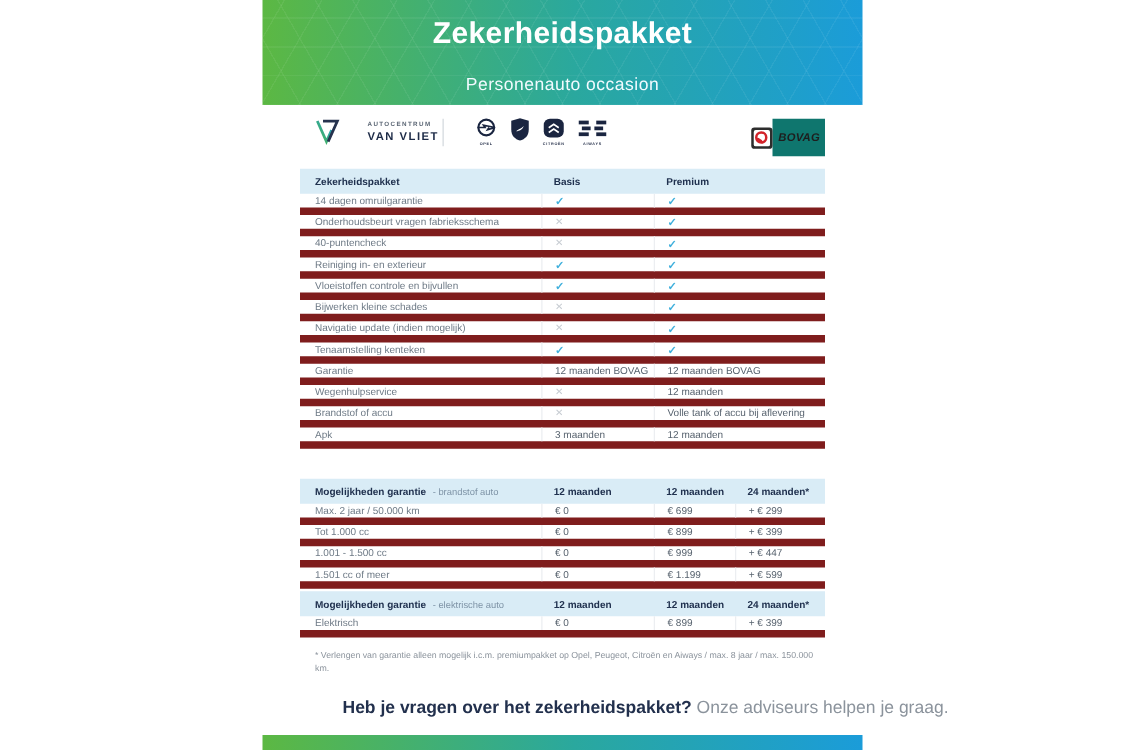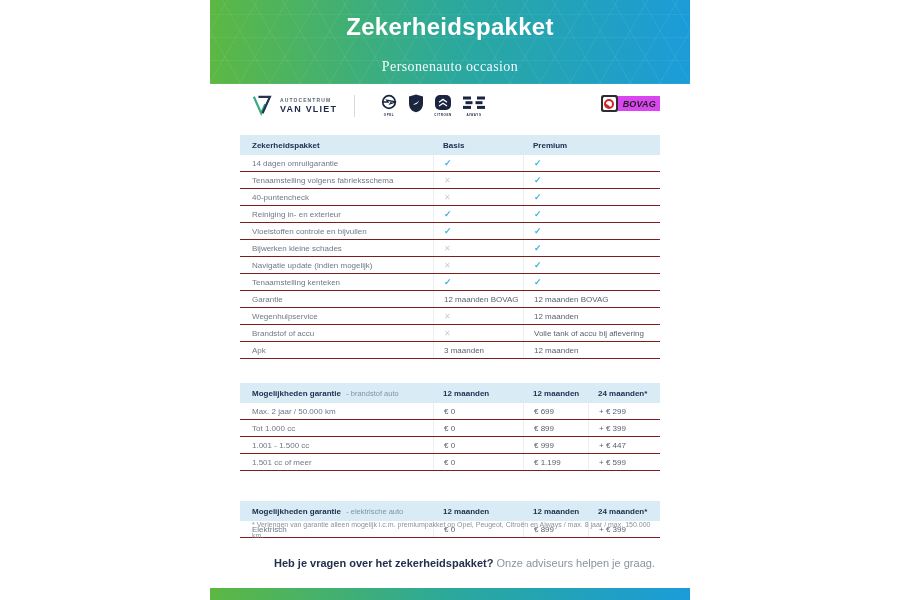--- a/index.html
+++ b/index.html
@@ -11,68 +11,68 @@
   .hero { position:absolute; left:210px; top:0; width:480px; height:84px;
           background:linear-gradient(90deg,#5cb843 0%,#2aa89e 52%,#1b9cd9 100%);
           display:flex; flex-direction:column; align-items:center; justify-content:center;
           padding-top:4px; }
   .hero::before { content:""; position:absolute; inset:0;
      background-image:
        repeating-linear-gradient(60deg, rgba(255,255,255,.06) 0 1px, transparent 1px 26px),
        repeating-linear-gradient(-60deg, rgba(255,255,255,.06) 0 1px, transparent 1px 26px),
        repeating-linear-gradient(0deg, rgba(255,255,255,.05) 0 1px, transparent 1px 23px); }
   .hero-title { position:relative; color:#fff; font-size:24px; font-weight:700; letter-spacing:.3px; }
-  .hero-sub   { position:relative; color:#f2fbff; font-size:14px; letter-spacing:.4px; margin-top:18px;font-family:Liberation Serif, serif; }
+  .hero-sub   { position:relative; color:#f2fbff; font-size:14px; letter-spacing:.4px; margin-top:18px; }
 
   
   .logobar { position:absolute; left:240px; top:90px; width:420px; height:34px; }
-  .dealer { position:absolute; left:12px; top:3px; display:flex; align-items:center; gap:6px; }
+  .dealer { position:absolute; left:12px; top:3px; display:flex; align-items:center; gap:20px; }
   .dealer-text .d1 { font-size:5px; letter-spacing:1.1px; color:#5c6775; font-weight:600; }
   .dealer-text .d2 { font-size:9px; letter-spacing:1.2px; color:#1d2b47; font-weight:700; margin-top:1px; }
   .lb-divider { position:absolute; left:114px; top:5px; width:1px; height:22px; background:#d4d9de; }
   .brands { position:absolute; left:140px; top:4px; display:flex; align-items:flex-start; gap:10px; }
   .brand { display:flex; flex-direction:column; align-items:center; }
   .brand-label { font-size:3px; letter-spacing:.6px; color:#1a2540; margin-top:1px; font-weight:700; }
   .bovag { position:absolute; right:0; top:5px; display:flex; align-items:center; }
   .bovag-icon { width:17px; height:17px; background:#2d2d2d; border-radius:2.5px; position:relative; }
   .bovag-icon .inner { position:absolute; inset:2px; background:#fff; border-radius:1.5px; }
   .bovag-icon .ring { position:absolute; left:3.5px; top:3.5px; width:10px; height:10px;
       border:2.6px solid #d2232a; border-radius:50%; }
   .bovag-icon .tail { position:absolute; left:4.5px; top:9.5px; width:5px; height:2.4px;
       background:#d2232a; border-radius:1px; transform:rotate(35deg); }
-  .bovag-text { height:15px; background:#d946ef; color:#1e1e1e; font-size:9px; font-weight:700;
+  .bovag-text { height:30px; background:#0f766e; color:#1e1e1e; font-size:9px; font-weight:700;
       font-style:italic; display:flex; align-items:center; padding:0 4px 0 5px; margin-left:0;
       letter-spacing:.2px; }
 
   
   .tbl { position:absolute; left:240px; width:420px; }
   .thead { display:grid; height:20px; background:#d9ecf6; align-items:center;
            color:#20314f; font-weight:700; font-size:8px; }
   .grid1 { grid-template-columns:193px 90px 137px; }
   .grid2 { grid-template-columns:193px 90px 65px 72px; }
   .th { padding-left:12px; white-space:nowrap; }
   .th.vh { padding-left:10px; }
   .th .light { font-weight:400; color:#7e93a6; font-size:7.5px; margin-left:3px; }
-  .row { display:grid; height:17px; border-bottom:1px solid #7f1d1d; align-items:stretch;
+  .row { display:grid; height:17px; border-bottom:6px solid #7f1d1d; align-items:stretch;
          font-size:8px; color:#6e7a86; }
   .cell { display:flex; align-items:center; white-space:nowrap; }
   .cell.lbl { padding-left:12px; }
   .cell.vc { border-left:1px solid #eceef1; padding-left:10px; }
   .ck { color:#3eafdc; font-weight:700; font-size:9px; }
   .cx { color:#c7ccd2; font-size:8px; }
   .vt { color:#57626e; }
 
   #t1 { top:135px; }
   #t2 { top:383px; }
-  #t3 { top:473px;margin-top:28px; }
+  #t3 { top:473px; }
 
   
   .footnote { position:absolute; left:252px; top:519px; width:402px;
               font-size:7px; line-height:11px; color:#8b939c; }
-  .footer-q { position:absolute; left:252px; top:557px; font-size:11px; white-space:nowrap;padding-left:22px; }
+  .footer-q { position:absolute; left:252px; top:557px; font-size:14px; white-space:nowrap;padding-left:22px; }
   .fq-bold { font-weight:700; color:#22304d; }
   .fq-rest { color:#8b939c; }
   .bottombar { position:absolute; left:210px; top:588px; width:480px; height:12px;
                background:linear-gradient(90deg,#5cb843 0%,#2aa89e 52%,#1b9cd9 100%); }
 
   svg { display:block; }
 </style>
 </head>
 <body>
 
@@ -160,21 +160,21 @@
         <div class="row grid1">
      <div class="cell lbl">14 dagen omruilgarantie</div>
      <div class="cell vc">
             <span class="ck">✓</span>
           </div>
      <div class="cell vc">
             <span class="ck">✓</span>
           </div>
    </div>
         <div class="row grid1">
-     <div class="cell lbl">Tenaamstelling volgens fabrieksschema</div>
+     <div class="cell lbl">Onderhoudsbeurt vragen fabrieksschema</div>
      <div class="cell vc">
             <span class="cx">✕</span>
           </div>
      <div class="cell vc">
             <span class="ck">✓</span>
           </div>
    </div>
         <div class="row grid1">
      <div class="cell lbl">40-puntencheck</div>
      <div class="cell vc">

